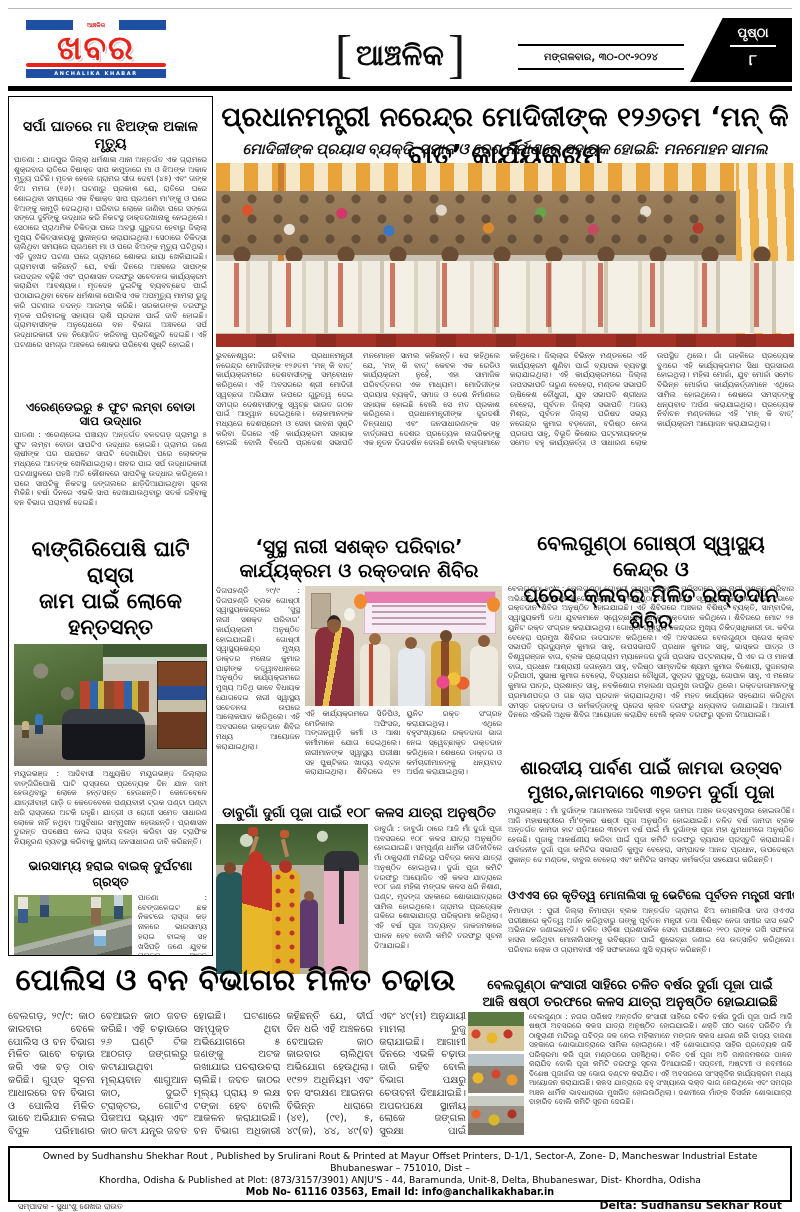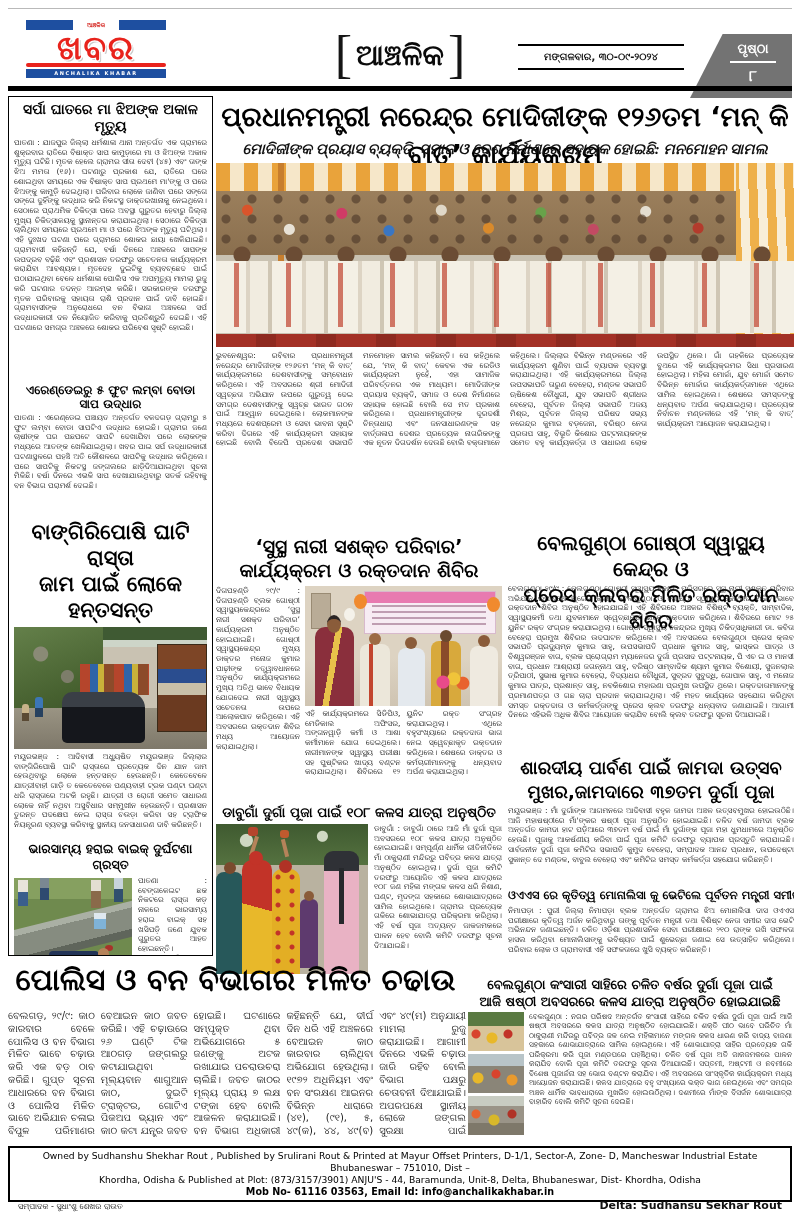--- a/index.html
+++ b/index.html
@@ -23,30 +23,30 @@
   .logo-title { font-size:33px; font-weight:bold; color:#e8231c; text-align:center; line-height:36px; letter-spacing:2px;
     text-shadow:1px 1px 0 #fff,-1px -1px 0 #fff,1px -1px 0 #fff,-1px 1px 0 #fff,2px 2px 0 #c9c9c9; }
   .logo-underline { height:4px; background:#e8231c; margin-top:-3px; border-radius:2px; }
   .logo-botbar { height:9px; background:#1e4fa0; color:#fff; font-size:5px; font-weight:bold;
     text-align:center; line-height:9px; letter-spacing:1.6px; margin-top:2px; }
   .section-wrap { left:296px; top:26px; width:208px; height:58px; display:flex; align-items:center; justify-content:center; }
   .bracket { font-size:52px; font-weight:200; line-height:50px; color:#151515; font-family:"Liberation Serif",serif; }
   .section-name { font-size:29px; font-weight:bold; color:#0a0a0a; padding:0 4px; }
   .date-block { left:518px; top:44px; width:166px; height:26px; border-top:2px solid #000; border-bottom:2px solid #000;
     font-size:10px; font-weight:bold; text-align:center; line-height:22px; }
-  .corner { left:690px; top:18px; width:102px; height:64px; background:#737373;
-    clip-path:polygon(32% 0,100% 0,100% 100%,0 100%);margin-top:16px; }
+  .corner { left:690px; top:18px; width:102px; height:64px; background:#000000;
+    clip-path:polygon(32% 0,100% 0,100% 100%,0 100%); }
   .corner-inner { position:absolute; right:10px; top:7px; width:58px; text-align:center; color:#fff; }
   .corner-label { font-size:13px; font-weight:bold; }
   .corner-rule { border-top:2px solid #fff; margin:4px 6px; }
   .corner-num { font-size:15px; font-weight:bold; }
   .mastrule { left:8px; top:86px; width:784px; height:5px; background:#000; }
 
   
-  .leftbox { left:8px; top:96px; width:205px; height:860px; border:1px solid #000; padding:3px 5px; overflow:hidden; }
+  .leftbox { left:8px; top:96px; width:205px; height:860px; border:1px solid #000; padding:20px 5px; overflow:hidden; }
   .h-snake { font-size:14px; margin:1px 0 3px; }
   .b-snake { height:240px; }
   .h-boda { font-size:12px; margin:5px 0 2px; }
   .b-boda { height:100px; }
   .h-ghat { font-size:21px; line-height:26px; margin:6px 0 4px; }
   .b-ghat { height:84px; }
   .h-bike { font-size:12.5px; margin:5px 0 3px; }
   .bike-wrap { height:188px; }
   .photo-drain { float:left; width:118px; height:104px; margin:2px 6px 2px 0; }
 
@@ -343,21 +343,21 @@
   <div class="abs hd shar-h pre">ଶାରଦୀୟ ପାର୍ବଣ ପାଇଁ ଜାମଦା ଉତ୍ସବ
 ମୁଖର,ଜାମଦାରେ ୩୭ତମ ଦୁର୍ଗା ପୂଜା</div>
   <div class="abs jtext shar-body">ମୟୂରଭଞ୍ଜ : ମାଁ ଦୁର୍ଗାଙ୍କ ଆଗମନରେ ଆଦିବାସୀ ବହୁଳ ଜାମଦା ଅଞ୍ଚଳ ଉତ୍ସବମୁଖର ହୋଇଉଠିଛି। ଆଜି ମହାଷଷ୍ଠୀରେ ମାଁ'ଙ୍କର ଷଷ୍ଠୀ ପୂଜା ଅନୁଷ୍ଠିତ ହୋଇଯାଇଛି। ଚଳିତ ବର୍ଷ ଜାମଦା ବ୍ଲକ ଅନ୍ତର୍ଗତ କାମଦା ହାଟ ପଡ଼ିଆରେ ୩୭ତମ ବର୍ଷ ପାଇଁ ମାଁ ଦୁର୍ଗାଙ୍କ ପୂଜା ମହା ଧୁମଧାମରେ ଅନୁଷ୍ଠିତ ହେଉଛି। ପୂଜାକୁ ଆକର୍ଷଣୀୟ କରିବା ପାଇଁ ପୂଜା କମିଟି ତରଫରୁ ବ୍ୟାପକ ପ୍ରସ୍ତୁତି କରାଯାଇଛି। ସାର୍ବଜନୀନ ଦୁର୍ଗା ପୂଜା କମିଟିର ସଭାପତି କୁମୁଦ ବେହେରା, ସମ୍ପାଦକ ଆନନ୍ଦ ପ୍ରଧାନ, ଉପଦେଷ୍ଟା ସୁକାନ୍ତ ଦେ ମଣ୍ଡଳ, ବାବୁଲ ବେହେରା ଏବଂ କମିଟିର ସମସ୍ତ କର୍ମକର୍ତ୍ତା ସହଯୋଗ କରିଛନ୍ତି।</div>
   <div class="abs hd oas-h">ଓଏଏସ ରେ କୃତିତ୍ୱ ମୋନାଲିସା କୁ ଭେଟିଲେ ପୂର୍ବତନ ମନ୍ତ୍ରୀ ସମୀର ଦାସ</div>
   <div class="abs jtext oas-body">ନିମାପଡ଼ା : ପୁରୀ ଜିଲ୍ଲା ନିମାପଡ଼ା ବ୍ଲକ ଅନ୍ତର୍ଗତ ଗ୍ରାମର ଝିଅ ମୋନାଲିସା ଦାସ ଓଏଏସ ପରୀକ୍ଷାରେ କୃତିତ୍ୱ ଅର୍ଜନ କରିଥିବାରୁ ତାଙ୍କୁ ପୂର୍ବତନ ମନ୍ତ୍ରୀ ତଥା ବିଶିଷ୍ଟ ନେତା ସମୀର ଦାସ ଭେଟି ଅଭିନନ୍ଦନ ଜଣାଇଛନ୍ତି। ଚଳିତ ଓଡ଼ିଶା ପ୍ରଶାସନିକ ସେବା ପରୀକ୍ଷାରେ ୨୧୦ ରାଙ୍କ ରଖି ସଫଳତା ହାସଲ କରିଥିବା ମୋନାଲିସାଙ୍କୁ ଭବିଷ୍ୟତ ପାଇଁ ଶୁଭେଚ୍ଛା ଜଣାଇ ସେ ଉତ୍ସାହିତ କରିଥିଲେ। ପରିବାର ଲୋକ ଓ ଗ୍ରାମବାସୀ ଏହି ସଫଳତାରେ ଖୁସି ବ୍ୟକ୍ତ କରିଛନ୍ତି।</div>
 
   <div class="abs hd police-h">ପୋଲିସ ଓ ବନ ବିଭାଗର ମିଳିତ ଚଢାଉ</div>
   <div class="abs jtext police-body">ବେଲଗଡ଼, ୨୯/୯: କାଠ କାରବାର ବେଳେ ପୋଲିସ ଓ ବନ ବିଭାଗ ମିଳିତ ଭାବେ ଚଢ଼ାଉ କରି ଏକ ବଡ଼ ଠାବ କରିଛି। ଗୁପ୍ତ ସୂଚନା ଆଧାରରେ ବନ ବିଭାଗ ଓ ପୋଲିସ ମିଳିତ ଭାବେ ଅଭିଯାନ ଚଳାଇ ବିପୁଳ ପରିମାଣର ବେଆଇନ କାଠ ଜବତ କରିଛି। ଏହି ଚଢ଼ାଉରେ ୨୬ ଘଣ୍ଟି ଟିକ ଆଠଗଡ଼ ଜଙ୍ଗଲରୁ କଟାଯାଇଥିବା ମୂଲ୍ୟବାନ ଶାଗୁଆନ କାଠ, ଦୁଇଟି ଟ୍ରାକ୍ଟର, ଗୋଟିଏ ପିକଅପ ଭ୍ୟାନ ଏବଂ କାଠ କଟା ଯନ୍ତ୍ର ଜବତ ହୋଇଛି। ଘଟଣାରେ ସମ୍ପୃକ୍ତ ଥିବା ଅଭିଯୋଗରେ ୫ ଜଣଙ୍କୁ ଅଟକ ରଖାଯାଇ ପଚରାଉଚରା ଚାଲିଛି। ଜବତ କାଠର ମୂଲ୍ୟ ପ୍ରାୟ ୭ ଲକ୍ଷ ଟଙ୍କା ହେବ ବୋଲି ଆକଳନ କରାଯାଇଛି। ବନ ବିଭାଗ ଅଧିକାରୀ କହିଛନ୍ତି ଯେ, ଦୀର୍ଘ ଦିନ ଧରି ଏହି ଅଞ୍ଚଳରେ ବେଆଇନ କାଠ କାରବାର ଚାଲିଥିବା ଅଭିଯୋଗ ହେଉଥିଲା। ୧୯୭୨ ଅଧିନିୟମ ଏବଂ ବନ ସଂରକ୍ଷଣ ଆଇନର ବିଭିନ୍ନ ଧାରାରେ (୪୧), (୯୧), ୫, ୪୯(କ), ୪୪, ୪୯(ବ) ଏବଂ ୪୯(ମ) ଅନୁଯାୟୀ ମାମଲା ରୁଜୁ କରାଯାଇଛି। ଆଗାମୀ ଦିନରେ ଏଭଳି ଚଢ଼ାଉ ଜାରି ରହିବ ବୋଲି ବିଭାଗ ପକ୍ଷରୁ ଚେତାବନୀ ଦିଆଯାଇଛି। ଅପରପକ୍ଷେ ସ୍ଥାନୀୟ ଲୋକେ ଜଙ୍ଗଲ ସୁରକ୍ଷା ପାଇଁ ପ୍ରଶାସନ ଅଧିକ ତତ୍ପର ହେବାକୁ ଦାବି କରିଛନ୍ତି। ମୁଖ୍ୟ ଅଭିଯୁକ୍ତଙ୍କୁ ଧରିବା ପାଇଁ ବିଭିନ୍ନ ସ୍ଥାନରେ ଚଢ଼ାଉ ଜାରି ରହିଛି ବୋଲି ଥାନା ଅଧିକାରୀ ସୂଚନା ଦେଇଛନ୍ତି। ଏହି କାର୍ଯ୍ୟାନୁଷ୍ଠାନକୁ ଅଞ୍ଚଳବାସୀ ସ୍ୱାଗତ କରିଛନ୍ତି।</div>
 
   <div class="abs hd kansari-h pre">ବେଲଗୁଣ୍ଠା କଂସାରୀ ସାହିରେ ଚଳିତ ବର୍ଷର ଦୁର୍ଗା ପୂଜା ପାଇଁ
-ଆଜି ଷଷ୍ଠୀ ଅବସରରେ କଳସ ଯାତ୍ରା ଅନୁଷ୍ଠିତ ହୋଇଯାଇଛି</div>
+ଆଜି ଷଷ୍ଠୀ ତରଫରେ କଳସ ଯାତ୍ରା ଅନୁଷ୍ଠିତ ହୋଇଯାଇଛି</div>
   <div class="abs kansari-row">
     <div class="kansari-photos">
       <div class="ph s1"></div>
       <div class="ph s2"></div>
       <div class="ph s3"></div>
     </div>
     <div class="jtext kansari-body">ବେଲଗୁଣ୍ଠା : ନଗର ପରିଷଦ ଅନ୍ତର୍ଗତ କଂସାରୀ ସାହିରେ ଚଳିତ ବର୍ଷର ଦୁର୍ଗା ପୂଜା ପାଇଁ ଆଜି ଷଷ୍ଠୀ ଅବସରରେ କଳସ ଯାତ୍ରା ଅନୁଷ୍ଠିତ ହୋଇଯାଇଛି। ଶକ୍ତି ପୀଠ ଭାବେ ପରିଚିତ ମାଁ ଠାକୁରାଣୀ ମନ୍ଦିରରୁ ପବିତ୍ର ଜଳ ନେଇ ମହିଳାମାନେ ମଙ୍ଗଳ କଳସ ଧାରଣ କରି ବାଦ୍ୟ ବାଜଣା ସହକାରେ ଶୋଭାଯାତ୍ରାରେ ସାମିଲ ହୋଇଥିଲେ। ଏହି ଶୋଭାଯାତ୍ରା ସାହିର ପ୍ରତ୍ୟେକ ଗଳି ପରିକ୍ରମା କରି ପୂଜା ମଣ୍ଡପରେ ପହଞ୍ଚିଥିଲା। ଚଳିତ ବର୍ଷ ପୂଜା ଅତି ଜାକଜମକରେ ପାଳନ କରାଯିବ ବୋଲି ପୂଜା କମିଟି ତରଫରୁ ସୂଚନା ଦିଆଯାଇଛି। ସପ୍ତମୀ, ଅଷ୍ଟମୀ ଓ ନବମୀରେ ବିଶେଷ ପୂଜାର୍ଚ୍ଚନା ସହ ଭୋଗ ବଣ୍ଟନ କରାଯିବ। ଏହି ଅବସରରେ ସାଂସ୍କୃତିକ କାର୍ଯ୍ୟକ୍ରମ ମଧ୍ୟ ଆୟୋଜନ କରାଯାଇଛି। କଳସ ଯାତ୍ରାରେ ବହୁ ସଂଖ୍ୟାରେ ଭକ୍ତ ଭାଗ ନେଇଥିଲେ ଏବଂ ସମଗ୍ର ଅଞ୍ଚଳ ଧାର୍ମିକ ଭାବଧାରାରେ ମୁଖରିତ ହୋଇଉଠିଥିଲା। ଦଶମୀରେ ମାଁଙ୍କ ବିସର୍ଜନ ଶୋଭାଯାତ୍ରା ବାହାରିବ ବୋଲି କମିଟି ସୂଚନା ଦେଇଛି।</div>
   </div>
 
   <div class="abs footer">

